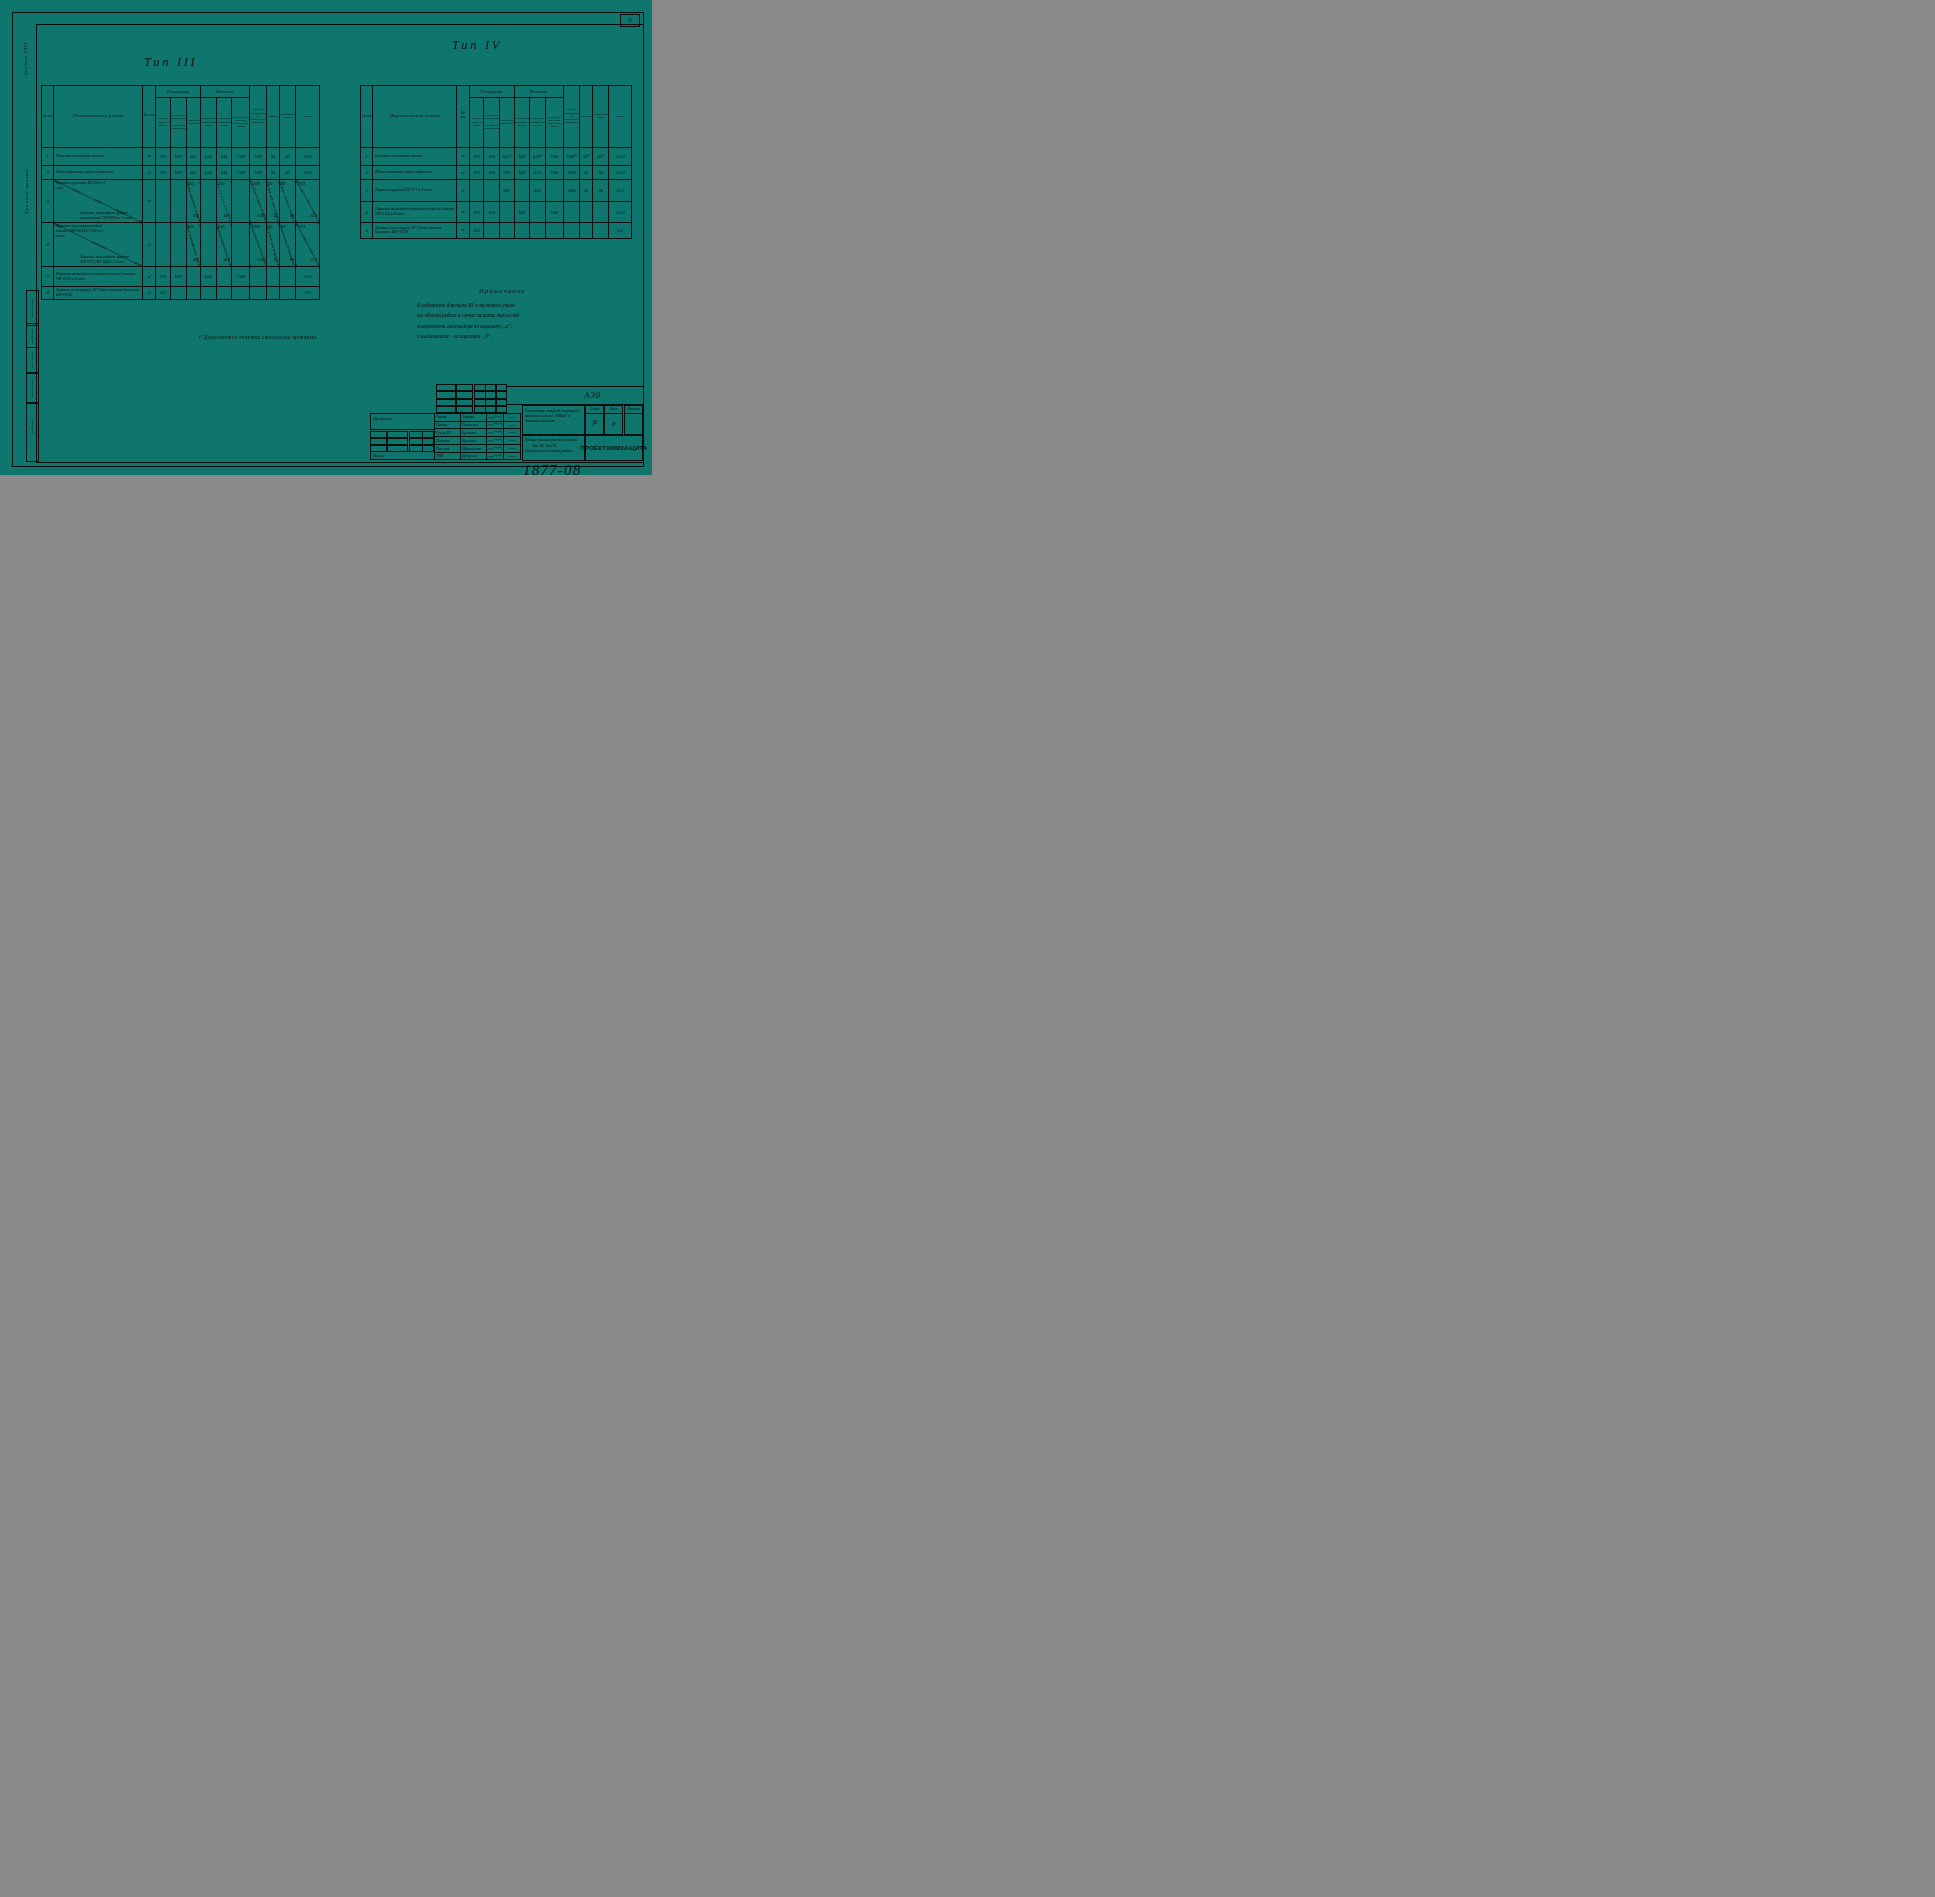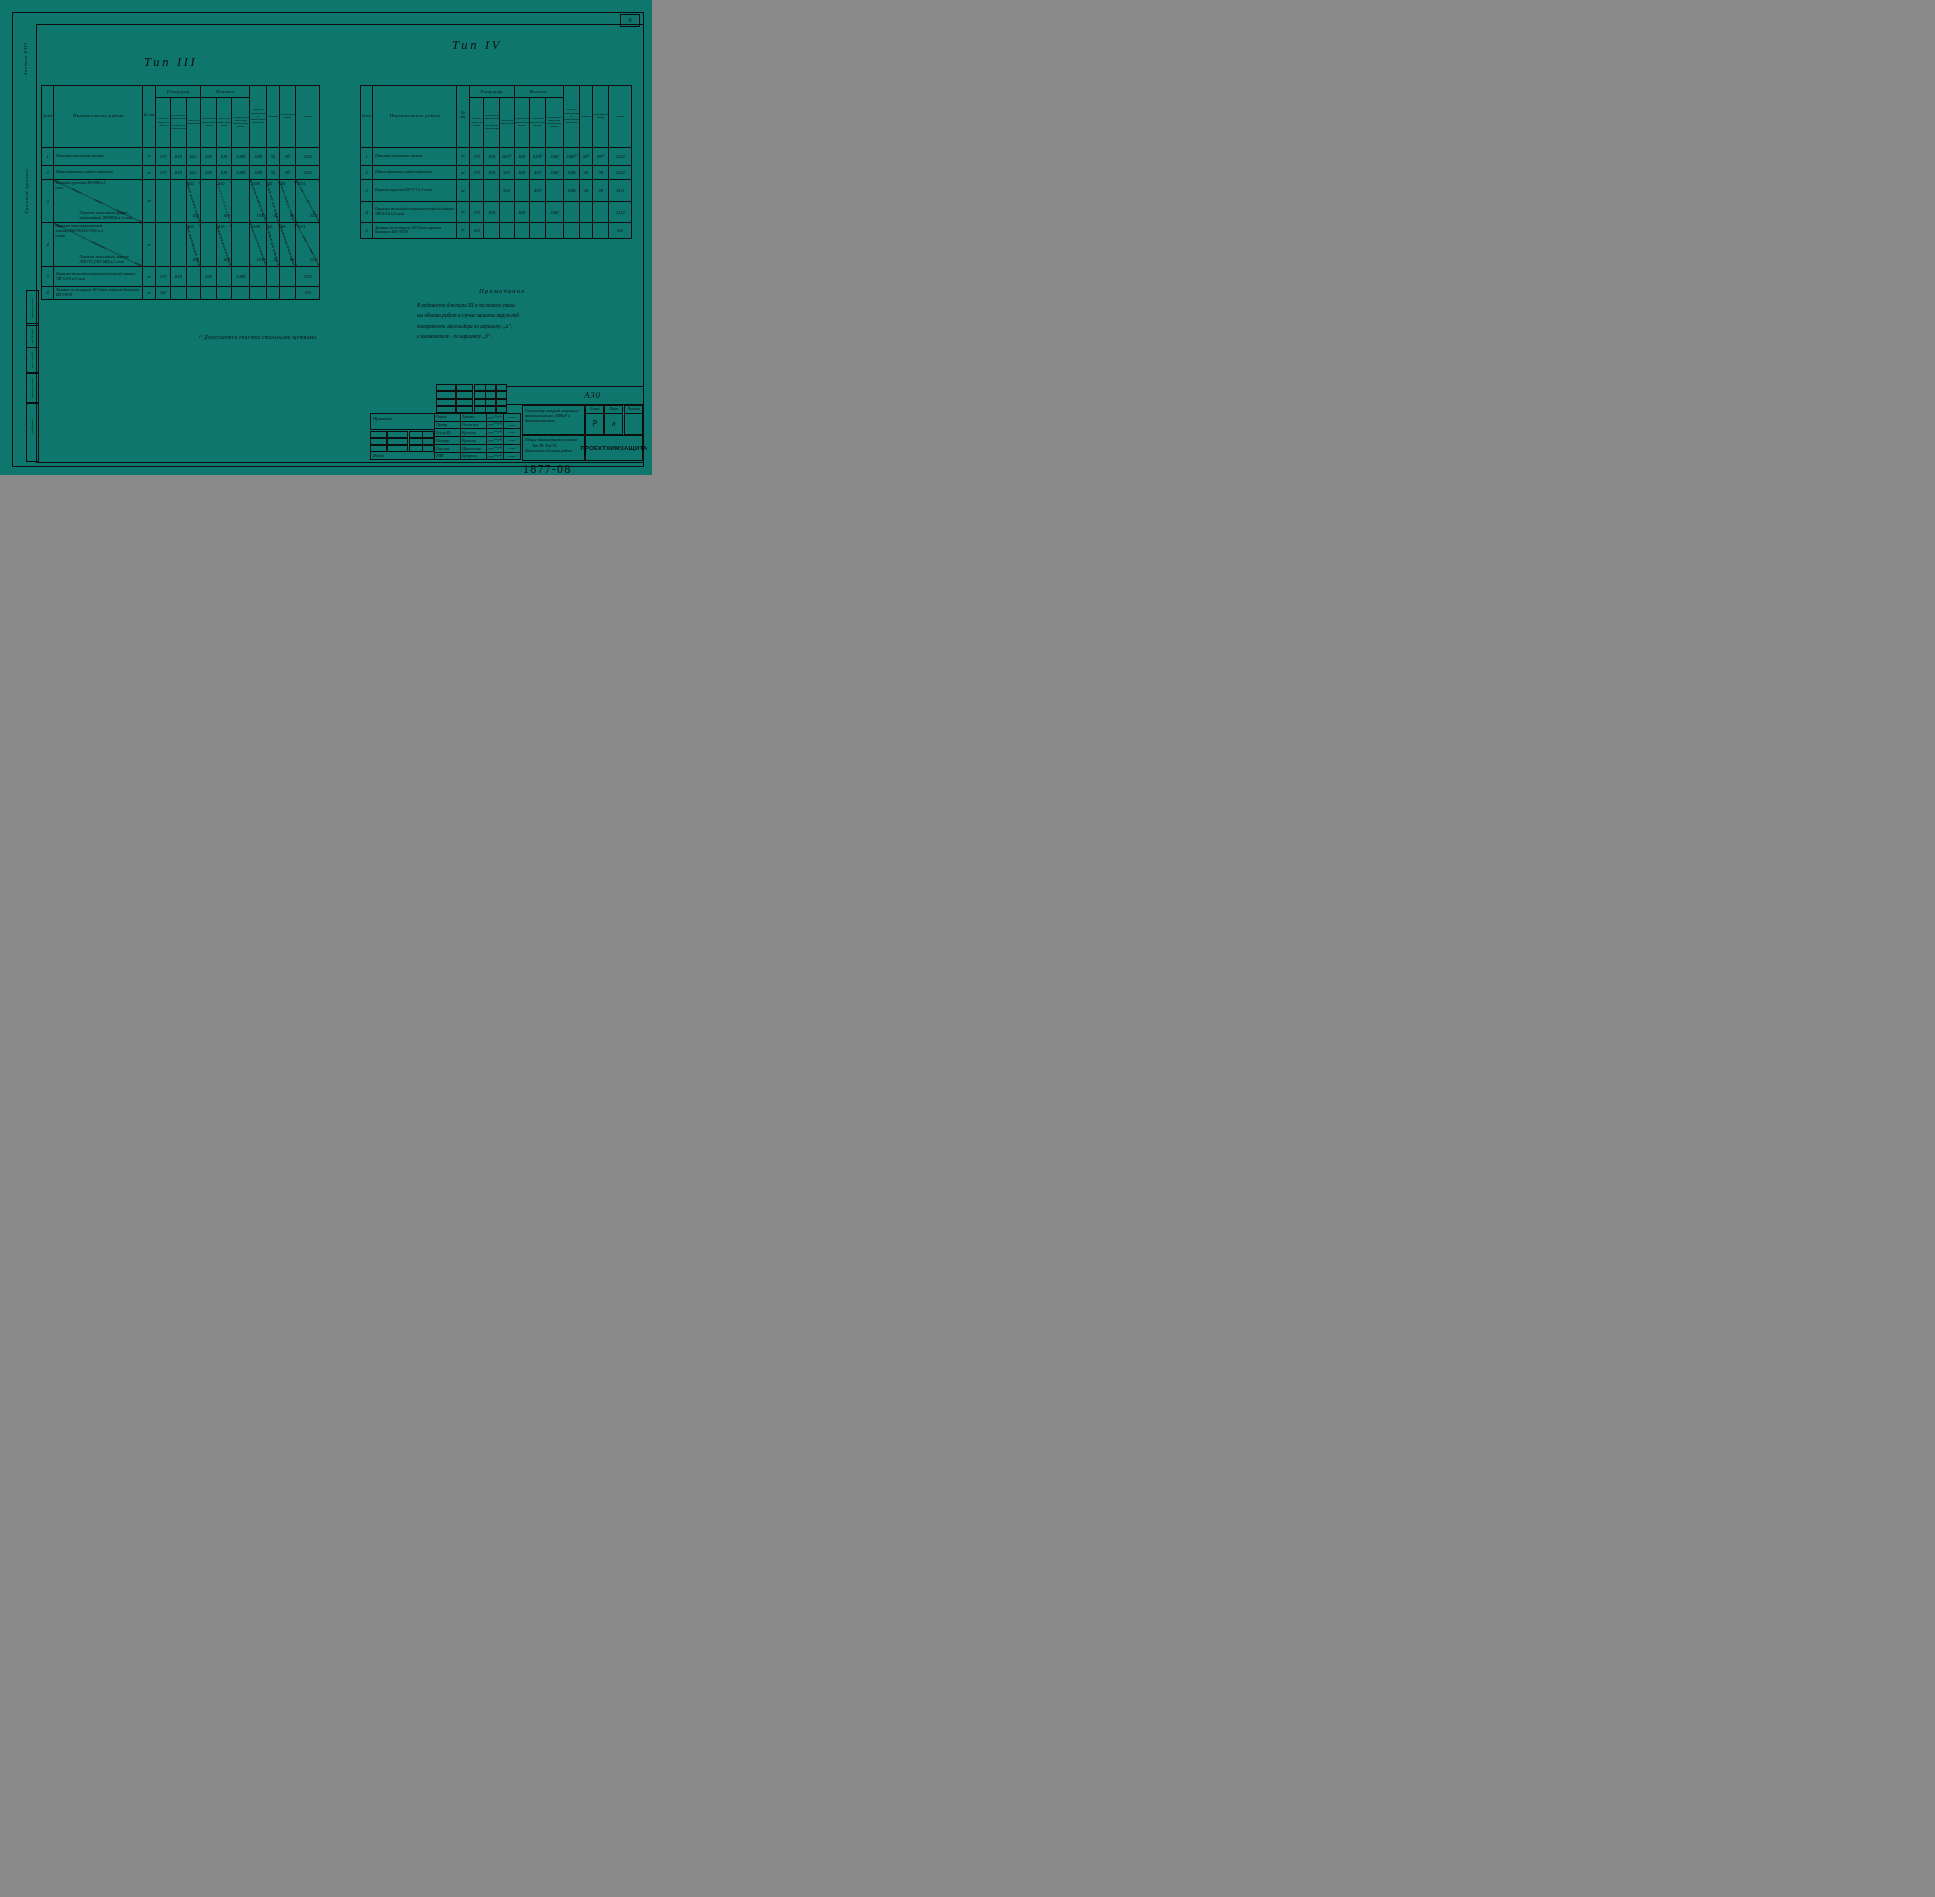--- a/index.html
+++ b/index.html
@@ -42,21 +42,21 @@
   .note-title{font-size:6.6px;letter-spacing:1.2px;margin-left:62px;margin-bottom:3.1px;}
 
   .stampcell{position:absolute;border:0.8px solid #0d0d0d;box-sizing:border-box;}
   .sigrow{display:flex;border-bottom:0.6px solid #0d0d0d;box-sizing:border-box;}
   .sigrow>div{border-right:0.6px solid #0d0d0d;box-sizing:border-box;overflow:hidden;
       font-style:italic;display:flex;align-items:center;}
   .sigrow>div:last-child{border-right:none;}
   .org{font-family:"Liberation Sans",sans-serif;font-weight:bold;font-size:6px;
        letter-spacing:0.2px;display:flex;align-items:center;justify-content:center;}
   .gridcell{position:absolute;border:0.5px solid #0d0d0d;box-sizing:border-box;}
-  .docnum{font-size:12px;letter-spacing:1.2px;}
+  .docnum{font-style:italic;font-size:15px;letter-spacing:1.2px;}
   .hline{position:absolute;background:#0d0d0d;height:0.8px;}
 </style>
 </head>
 <body>
 
 <div class="sheet">
 
   <div class="abs outer-border"></div>
   <div class="abs frame"></div>
 

